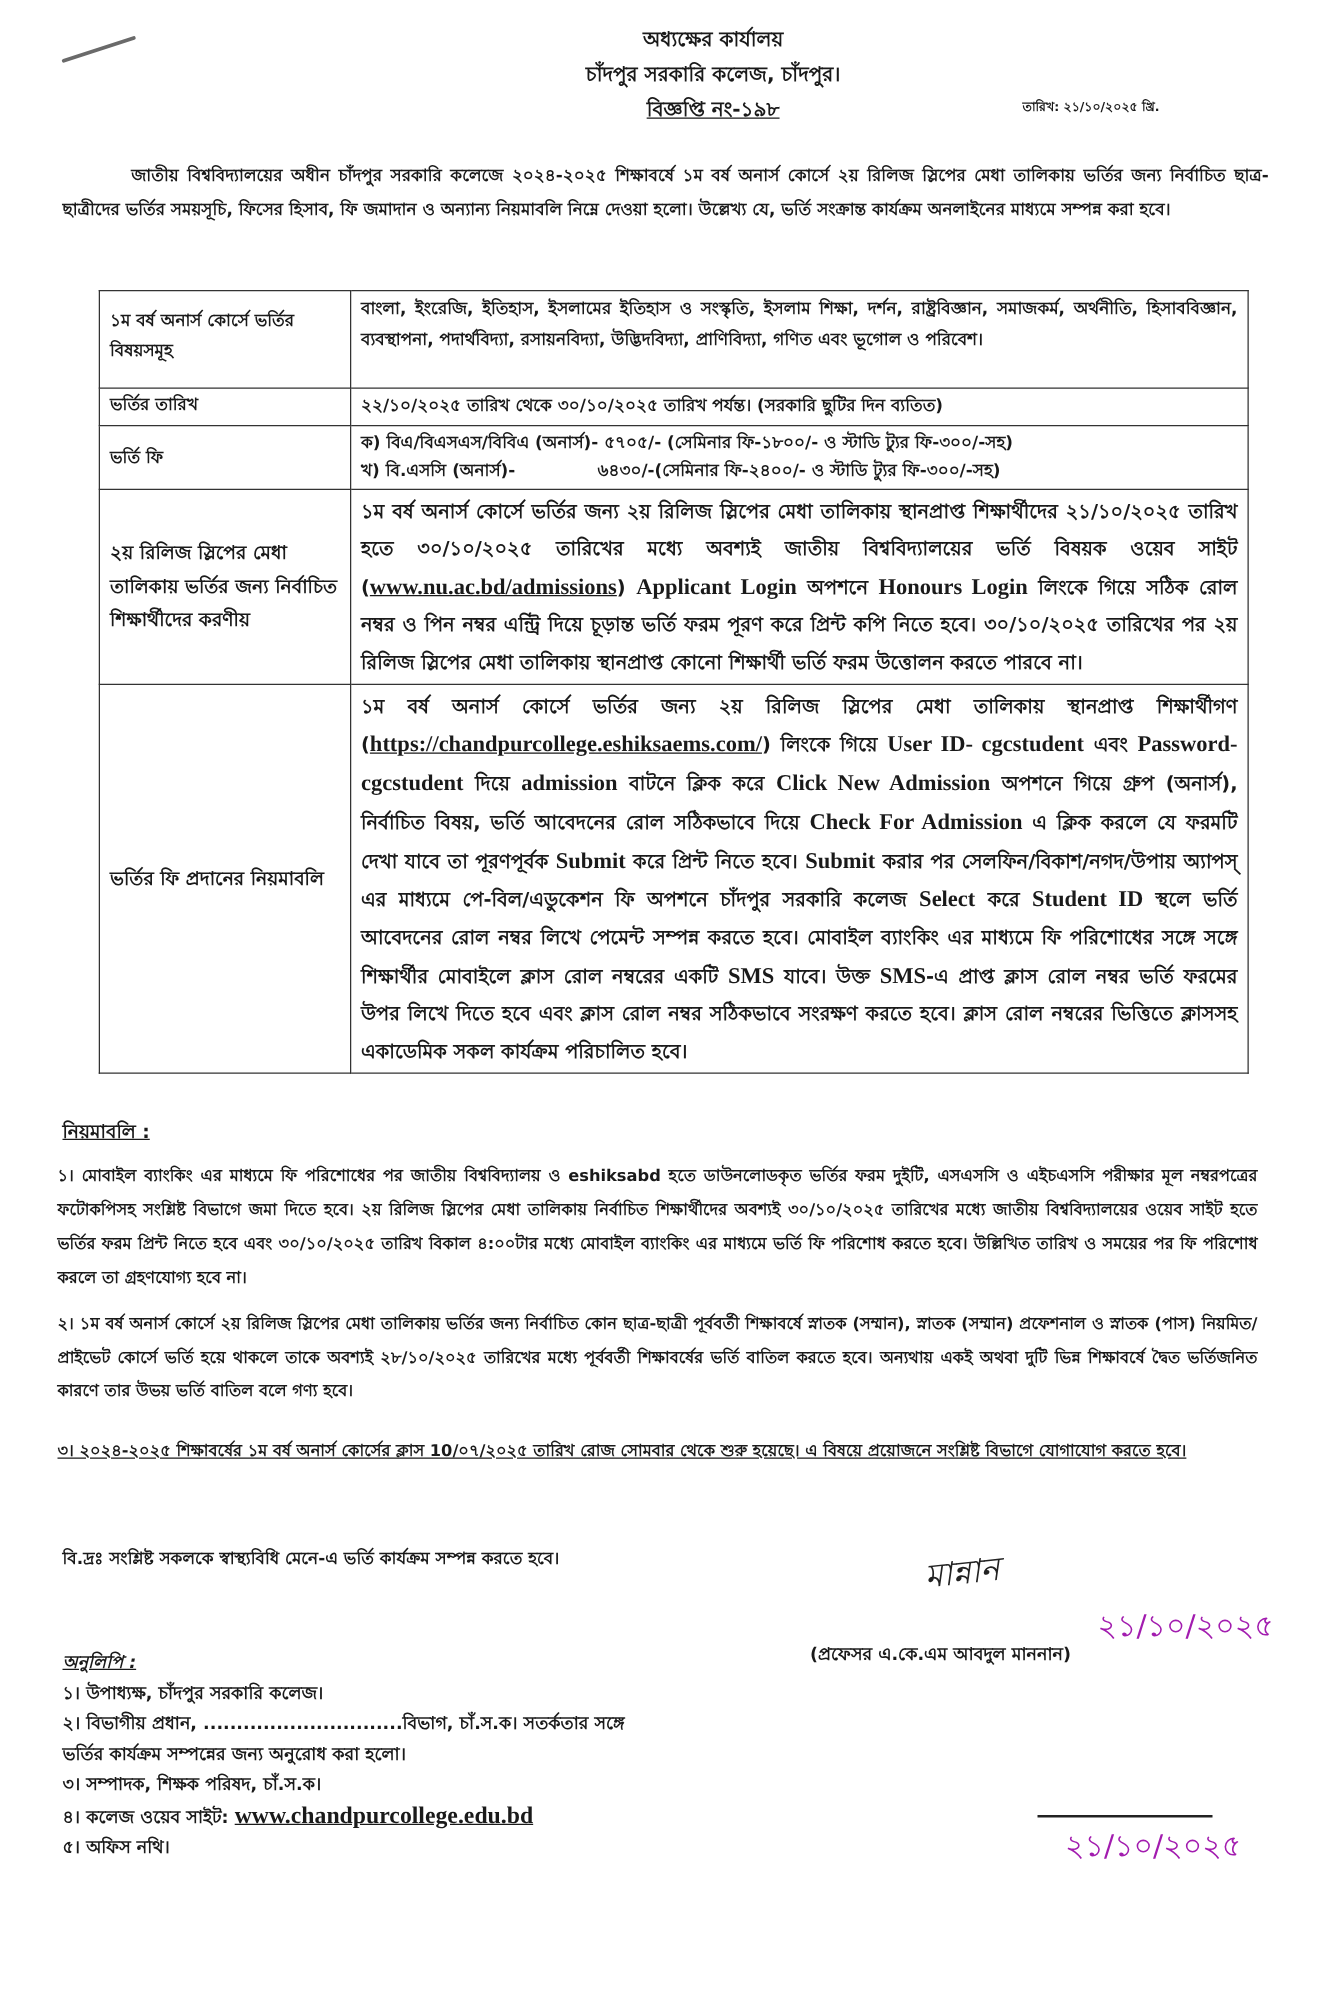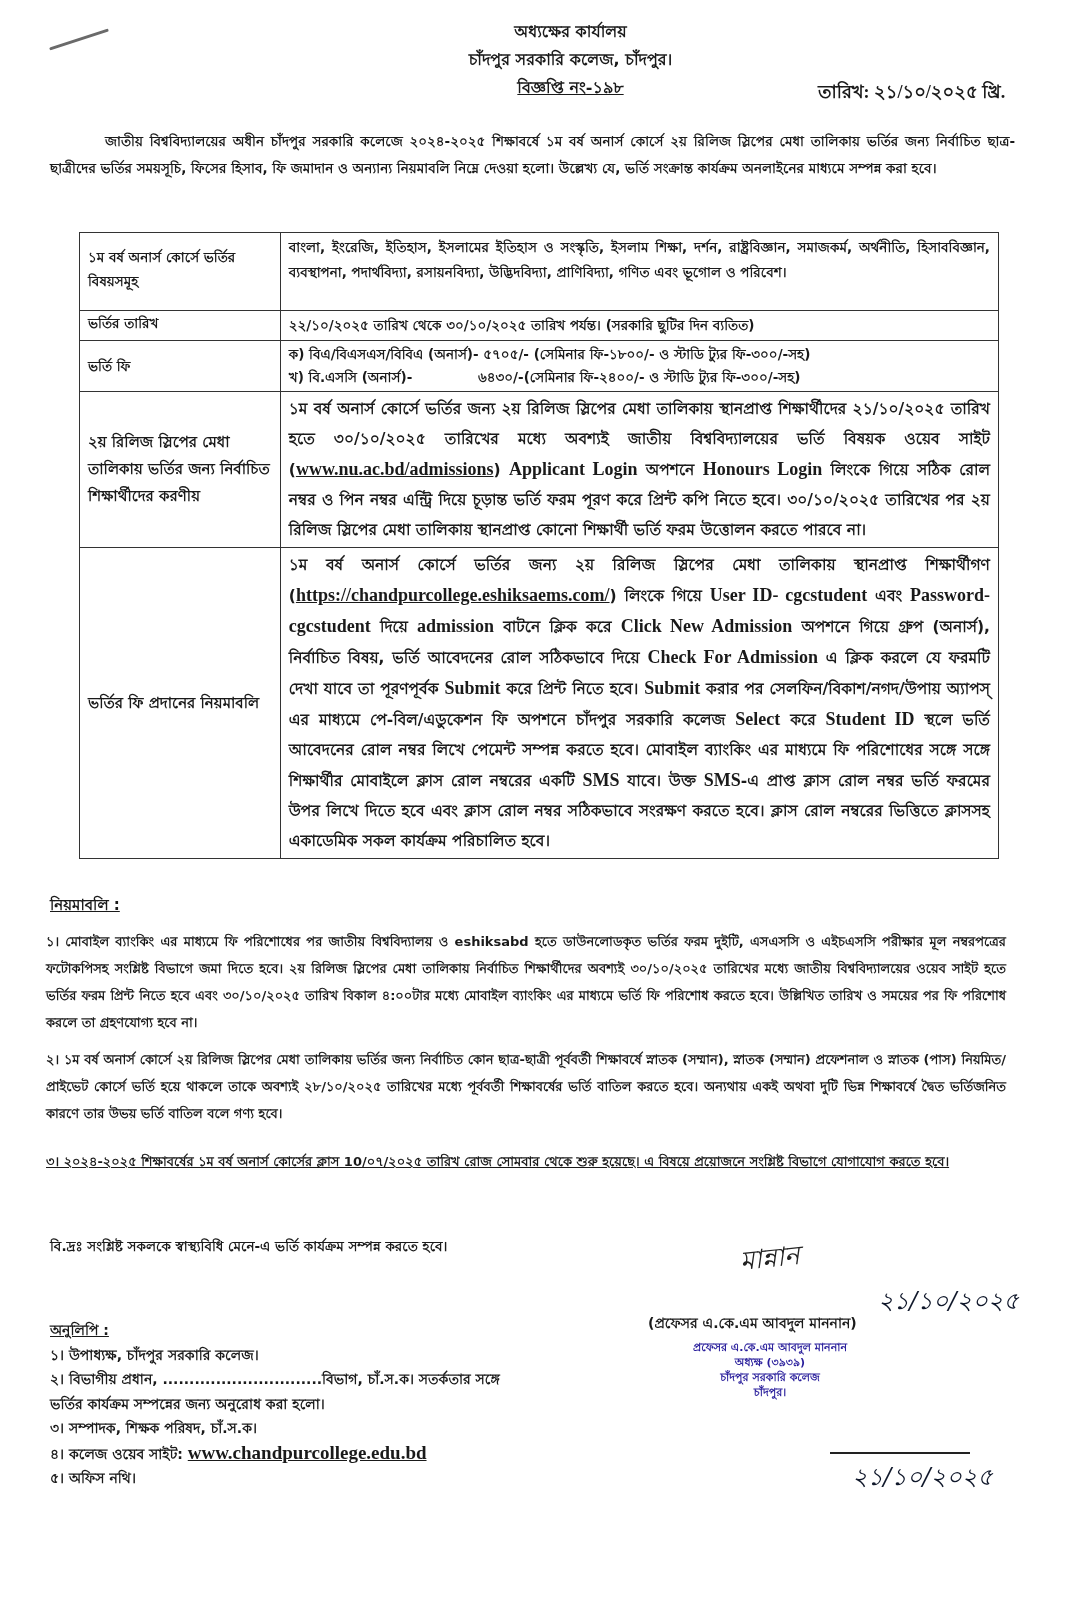--- a/index.html
+++ b/index.html
@@ -7,21 +7,21 @@
     width: 1069px; height: 1600px; background: #ffffff; position: relative; overflow: hidden;
     font-family: "DejaVu Sans", "Liberation Sans", sans-serif; color: #1a1a1a;
   }
   .pen-mark {
     position: absolute; left: 48px; top: 38px; width: 62px; height: 3px; background: #6a6a6a;
     transform: rotate(-18deg); border-radius: 2px;
   }
   .header { position: absolute; top: 18px; left: 0; width: 1069px; text-align: center; margin-left: 36px; }
   .header .line { font-size: 16px; font-weight: bold; line-height: 28px; }
   .header .notice-no { text-decoration: underline; }
-  .date-line { position: absolute; top: 78px; left: 818px; font-size: 18px; font-weight: bold; font-family: Liberation Serif, serif; }
+  .date-line { position: absolute; top: 78px; left: 818px; font-size: 10px; font-weight: bold; }
   .intro {
     position: absolute; top: 128px; left: 50px; width: 965px; font-size: 13.5px; line-height: 27px;
     text-indent: 55px; text-align: justify; font-weight: bold;
   }
   table.info {
     position: absolute; top: 232px; left: 79px; width: 920px; border-collapse: collapse;
     font-size: 13.5px; font-weight: bold; padding-left: 35px;
   }
   table.info td { border: 1.5px solid #333; vertical-align: top; padding: 2px 8px; }
   table.info td.label { width: 185px; }
@@ -39,30 +39,30 @@
     text-align: justify; font-weight: bold;
   }
   .rule-3 { text-decoration: underline; }
   .nb { position: absolute; top: 1236px; left: 50px; font-size: 13.5px; font-weight: bold; }
   .sig-area { position: absolute; left: 620px; top: 1230px; width: 449px; height: 290px; }
   .signature {
     position: absolute; left: 120px; top: 8px; font-family: "DejaVu Serif", serif; font-style: italic;
     font-size: 26px; color: #222; transform: rotate(-6deg);
   }
   .sig-date {
-    position: absolute; font-family: "DejaVu Serif", serif; font-style: italic; font-size: 24px; color: #0f172a;
+    position: absolute; font-family: "DejaVu Serif", serif; font-size: 24px; color: #a21caf;
   }
   .signer { position: absolute; left: 28px; top: 82px; font-size: 14px; font-weight: bold; }
   .stamp {
     position: absolute; left: 45px; top: 110px; width: 210px; text-align: center; color: #2a1f9c;
     font-size: 11px; font-weight: bold; line-height: 15px;
   }
   .stamp-line-sig { position: absolute; left: 210px; top: 222px; width: 140px; height: 2px; background: #222; }
   .cc { position: absolute; top: 1318px; left: 50px; font-size: 14px; line-height: 24.5px; font-weight: bold; }
-  .cc .cc-title { text-decoration: underline; }
+  .cc .cc-title { text-decoration: underline; font-style: italic; }
   .cc .site { font-family: "Liberation Serif", serif; font-size: 19px; text-decoration: underline; text-align: right; }
 </style>
 </head>
 <body>
 
 <div class="pen-mark"></div>
 
 <div class="header">
   <div class="line">অধ্যক্ষের কার্যালয়</div>
   <div class="line">চাঁদপুর সরকারি কলেজ, চাঁদপুর।</div>
@@ -108,26 +108,20 @@
 <div class="rule" style="top:928px;">১। মোবাইল ব্যাংকিং এর মাধ্যমে ফি পরিশোধের পর জাতীয় বিশ্ববিদ্যালয় ও eshiksabd হতে ডাউনলোডকৃত ভর্তির ফরম দুইটি, এসএসসি ও এইচএসসি পরীক্ষার মূল নম্বরপত্রের ফটোকপিসহ সংশ্লিষ্ট বিভাগে জমা দিতে হবে। ২য় রিলিজ স্লিপের মেধা তালিকায় নির্বাচিত শিক্ষার্থীদের অবশ্যই ৩০/১০/২০২৫ তারিখের মধ্যে জাতীয় বিশ্ববিদ্যালয়ের ওয়েব সাইট হতে ভর্তির ফরম প্রিন্ট নিতে হবে এবং ৩০/১০/২০২৫ তারিখ বিকাল ৪:০০টার মধ্যে মোবাইল ব্যাংকিং এর মাধ্যমে ভর্তি ফি পরিশোধ করতে হবে। উল্লিখিত তারিখ ও সময়ের পর ফি পরিশোধ করলে তা গ্রহণযোগ্য হবে না।</div>
 <div class="rule" style="top:1046px;">২। ১ম বর্ষ অনার্স কোর্সে ২য় রিলিজ স্লিপের মেধা তালিকায় ভর্তির জন্য নির্বাচিত কোন ছাত্র-ছাত্রী পূর্ববর্তী শিক্ষাবর্ষে স্নাতক (সম্মান), স্নাতক (সম্মান) প্রফেশনাল ও স্নাতক (পাস) নিয়মিত/প্রাইভেট কোর্সে ভর্তি হয়ে থাকলে তাকে অবশ্যই ২৮/১০/২০২৫ তারিখের মধ্যে পূর্ববর্তী শিক্ষাবর্ষের ভর্তি বাতিল করতে হবে। অন্যথায় একই অথবা দুটি ভিন্ন শিক্ষাবর্ষে দ্বৈত ভর্তিজনিত কারণে তার উভয় ভর্তি বাতিল বলে গণ্য হবে।</div>
 <div class="rule rule-3" style="top:1148px;">৩।   ২০২৪-২০২৫ শিক্ষাবর্ষের ১ম বর্ষ অনার্স কোর্সের ক্লাস 10/০৭/২০২৫ তারিখ রোজ সোমবার থেকে শুরু হয়েছে। এ বিষয়ে প্রয়োজনে সংশ্লিষ্ট বিভাগে যোগাযোগ করতে হবে।</div>
 
 <div class="nb">বি.দ্রঃ সংশ্লিষ্ট সকলকে স্বাস্থ্যবিধি মেনে-এ ভর্তি কার্যক্রম সম্পন্ন করতে হবে।</div>
 
 <div class="sig-area">
   <div class="signature">মান্নান</div>
   <div class="sig-date" style="left:258px;top:52px;">২১/১০/২০২৫</div>
   <div class="signer">(প্রফেসর এ.কে.এম আবদুল মাননান)</div>
-  <div class="stamp">
-    <div>প্রফেসর এ.কে.এম আবদুল মাননান</div>
-    <div>অধ্যক্ষ (৩৯৩৯)</div>
-    <div>চাঁদপুর সরকারি কলেজ</div>
-    <div>চাঁদপুর।</div>
-  </div>
   <div class="stamp-line-sig"></div>
   <div class="sig-date" style="left:232px;top:228px;">২১/১০/২০২৫</div>
 </div>
 
 <div class="cc">
   <div class="cc-title">অনুলিপি :</div>
   <div>১। উপাধ্যক্ষ, চাঁদপুর সরকারি কলেজ।</div>
   <div>২। বিভাগীয় প্রধান, ..............................বিভাগ, চাঁ.স.ক। সতর্কতার সঙ্গে</div>
   <div>ভর্তির কার্যক্রম সম্পন্নের জন্য অনুরোধ করা হলো।</div>
   <div>৩। সম্পাদক, শিক্ষক পরিষদ, চাঁ.স.ক।</div>

